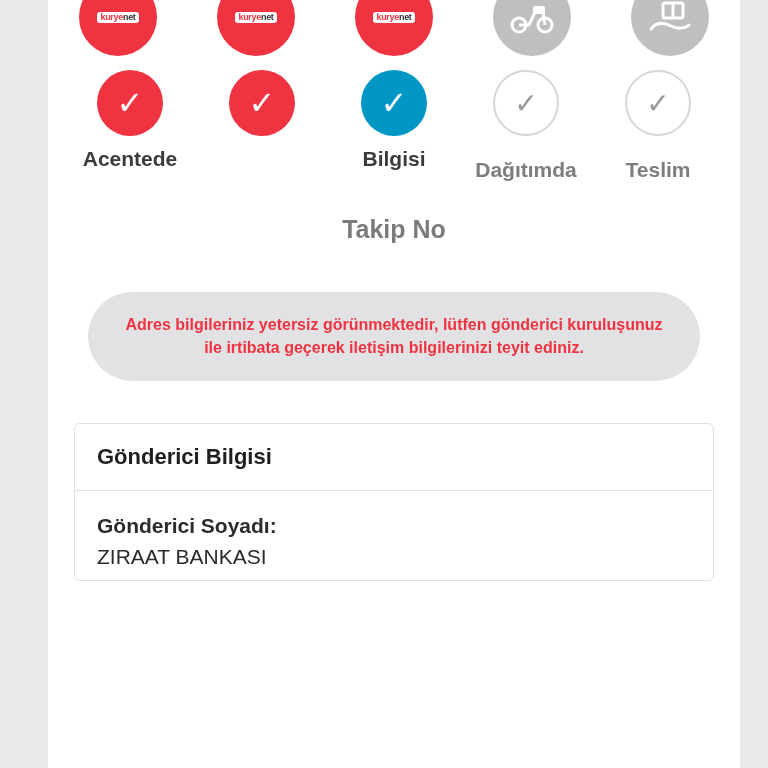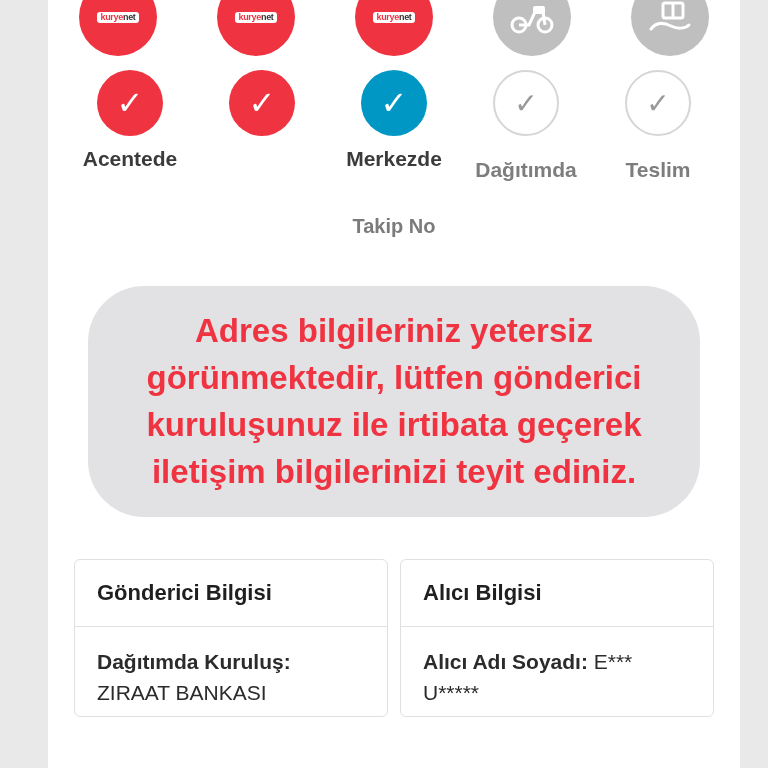--- a/index.html
+++ b/index.html
@@ -108,21 +108,21 @@
     margin-top: 11px;
     font-size: 21px;
     font-weight: bold;
     color: #3b3b3b;
   }
   .step-label.muted { color: #7d7d7d; margin-top: 22px; }
 
   
   .section-label {
     text-align: center;
-    font-size: 20px;
+    font-size: 25px;
     color: #7b7b7b;
     font-weight: bold;
   }
   .pill {
     margin: 14px auto 0 auto;
     background: #e2e2e4;
     border-radius: 46px;
     text-align: center;
     padding: 18px 30px;
     box-sizing: border-box;
@@ -133,21 +133,21 @@
     font-weight: bold;
     color: #2b2b2b;
     letter-spacing: 0.5px;
   }
   .pill.durum {
     width: 612px;
     padding: 22px 34px;
     border-radius: 56px;
   }
   .durum-text {
-    font-size: 33px;
+    font-size: 16px;
     font-weight: bold;
     color: #ef3340;
     line-height: 1.42;
   }
 
   
   .cards {
     display: flex;
     gap: 12px;
     padding: 0 26px;
@@ -234,21 +234,21 @@
       <div class="steps-row">
         <div class="step">
           <div class="step-circle red">✓</div>
           <div class="step-label">Acentede</div>
         </div>
         <div class="step">
           <div class="step-circle red">✓</div>
         </div>
         <div class="step">
           <div class="step-circle blue">✓</div>
-          <div class="step-label">Merkezde</div>
+          <div class="step-label">Bilgisi</div>
         </div>
         <div class="step">
           <div class="step-circle empty">✓</div>
           <div class="step-label muted">Dağıtımda</div>
         </div>
         <div class="step">
           <div class="step-circle empty">✓</div>
           <div class="step-label muted">Teslim</div>
         </div>
       </div>
@@ -261,27 +261,20 @@
     <div style="margin-top:48px;">
       <div class="pill durum">
         <div class="durum-text">Adres bilgileriniz yetersiz görünmektedir, lütfen gönderici kuruluşunuz ile irtibata geçerek iletişim bilgilerinizi teyit ediniz.</div>
       </div>
     </div>
 
     <div class="cards">
       <div class="card">
         <div class="card-head">Gönderici Bilgisi</div>
         <div class="card-body">
-          <div class="kv-key">Dağıtımda Kuruluş:</div>
+          <div class="kv-key">Gönderici Soyadı:</div>
           <div class="kv-val">ZIRAAT BANKASI</div>
-        </div>
-      </div>
-      <div class="card">
-        <div class="card-head">Alıcı Bilgisi</div>
-        <div class="card-body">
-          <span class="kv-key">Alıcı Adı Soyadı:</span>
-          <span class="kv-val">E*** U*****</span>
         </div>
       </div>
     </div>
 
   </div>
 </div>
 
 </body></html>

